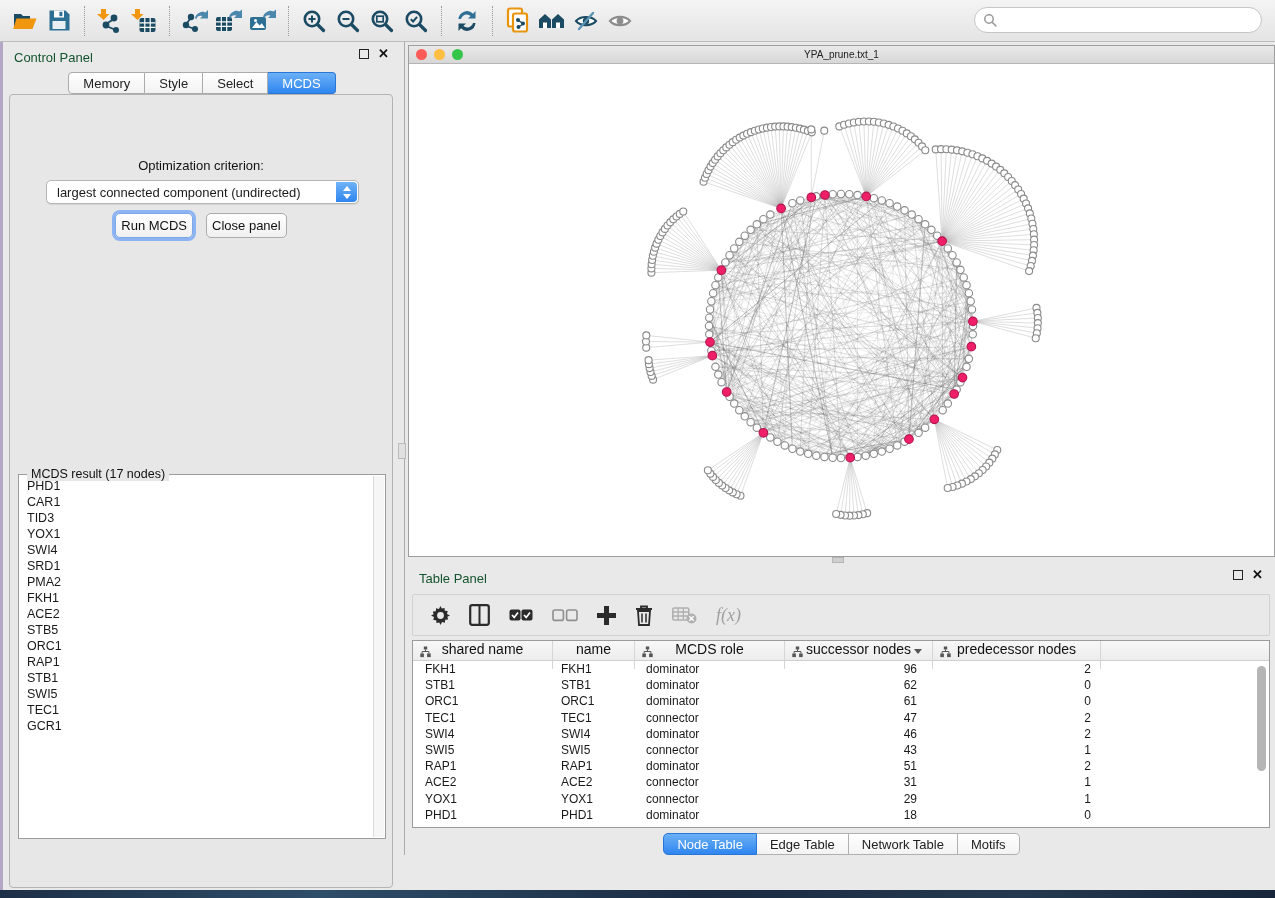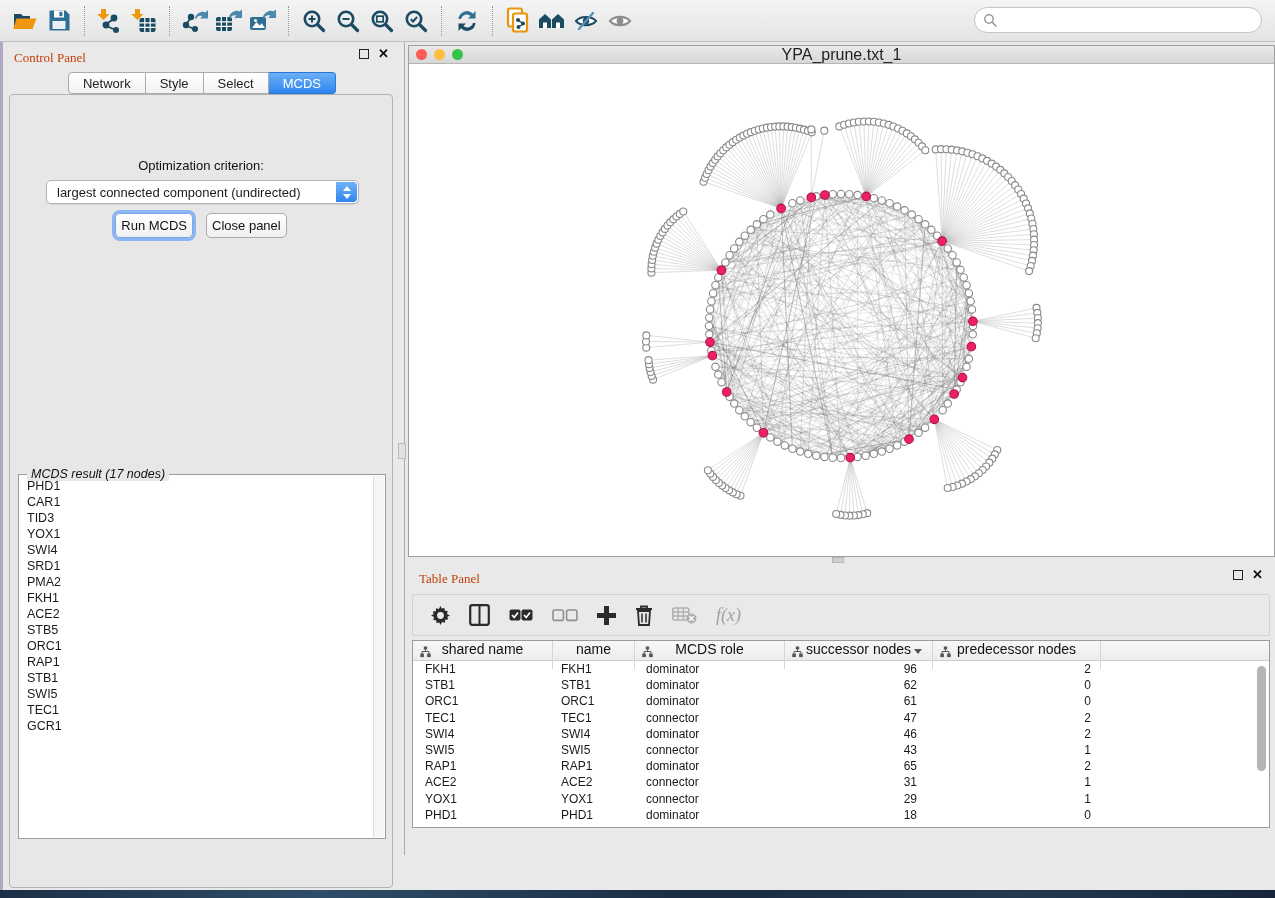--- a/index.html
+++ b/index.html
@@ -18,21 +18,21 @@
     border:1px solid #c6c6c6; border-radius:13px; display:flex; align-items:center; padding-left:8px; }
   .tsearch input { border:none; outline:none; flex:1; height:20px; font-size:12px; background:transparent; }
 
   
   #left-strip { position:absolute; left:0; top:42px; width:3px; height:848px; background:#b4a7c5; }
   #desktop-bottom { position:absolute; left:0; top:890px; width:1275px; height:8px;
     background:linear-gradient(90deg,#1d2f47,#2e4d68 25%,#1a2b42 55%,#24394f 80%,#16253a); }
 
   
   #control-panel { position:absolute; left:3px; top:42px; width:398px; height:813px; }
-  .panel-title { position:absolute; left:11px; top:8px; font-size:13px; color:#c2410c;font-family:Liberation Serif, serif; }
+  .panel-title { position:absolute; left:11px; top:8px; font-size:13px; color:#14532d; }
   .win-icons { position:absolute; right:12px; top:7px; display:flex; gap:9px; align-items:center; }
   .float-icon { width:10px; height:10px; border:1.6px solid #222; display:inline-block; }
   .close-icon { font-size:13px; font-weight:bold; color:#111; line-height:10px; cursor:pointer; }
 
   #cp-content { position:absolute; left:6px; top:52px; width:384px; height:794px;
     background:#e7e7e7; border:1px solid #b3b3b3; border-radius:4px; }
   #control-tabs { position:absolute; left:0; top:30px; width:100%; display:flex; justify-content:center; z-index:5; }
   .cp-tab { height:22px; padding:0 14px; font-size:13px; background:linear-gradient(#ffffff,#f2f2f2);
     border:1px solid #ababab; border-left-width:0; color:#222; cursor:pointer; }
   .cp-tab:first-child { border-left-width:1px; border-radius:4px 0 0 4px; }
@@ -50,21 +50,21 @@
   .chev-dn { width:0;height:0;border-left:4px solid transparent;border-right:4px solid transparent;border-top:5px solid #fff; }
 
   #cp-buttons { position:absolute; left:0; top:118px; width:100%; display:flex; justify-content:center; gap:13px; }
   .cp-btn { height:25px; padding:0 5px; font-size:13px; background:linear-gradient(#ffffff,#f0f0f0);
     border:1px solid #ababab; border-radius:5px; color:#111; cursor:pointer; }
   .cp-btn.focused { box-shadow:0 0 0 3px rgba(82,147,250,.6); border-color:#7aa8e8; }
 
   #mcds-group { position:absolute; left:8px; top:379px; width:368px; height:365px;
     border:1px solid #9c9c9c; background:#fff; }
   #mcds-legend { position:absolute; left:8px; top:-8px; background:#e7e7e7; padding:0 4px;
-    font-size:12.5px; color:#111;font-style:italic; }
+    font-size:12.5px; color:#111; }
   #mcds-list { position:absolute; left:1px; top:3px; right:13px; bottom:1px; overflow:hidden;
     font-size:12.5px; }
   .mcds-item { height:16px; line-height:16px; padding-left:7px; }
   #mcds-scroll { position:absolute; right:1px; top:1px; bottom:1px; width:11px; background:#f6f6f6;
     border-left:1px solid #ddd; }
 
   
   #v-splitter { position:absolute; left:401px; top:42px; width:7px; height:813px; cursor:col-resize; }
   #v-splitter .line { position:absolute; left:3px; top:0; width:1px; height:100%; background:#ababab; }
   #v-splitter .grip { position:absolute; left:-3px; top:401px; width:8px; height:16px;
@@ -73,21 +73,21 @@
   #h-splitter .grip { position:absolute; left:424px; top:0; width:12px; height:6px;
     background:#cfcfcf; border:1px solid #b5b5b5; }
 
   
   #network-window { position:absolute; left:408px; top:45px; width:867px; height:512px;
     border:1px solid #9e9e9e; background:#fff; }
   #net-titlebar { position:absolute; left:0; top:0; width:100%; height:18px;
     background:linear-gradient(#e9e9e9,#d7d7d7); border-bottom:1px solid #b5b5b5;
     display:flex; align-items:center; }
   .light { width:11px; height:11px; border-radius:50%; margin-left:7px; flex:0 0 auto; }
-  #net-title { position:absolute; left:0; width:100%; text-align:center; font-size:16px; color:#222; }
+  #net-title { position:absolute; left:0; width:100%; text-align:center; font-size:10px; color:#222; }
   #net-canvas { position:absolute; left:0; top:18px; width:865px; height:492px; background:#fff; }
 
   
   #table-panel { position:absolute; left:408px; top:563px; width:867px; height:292px; }
   #tp-toolbar { position:absolute; left:4px; top:31px; width:858px; height:42px;
     background:#e9e9e9; border:1px solid #d2d2d2; border-radius:2px;
     display:flex; align-items:center; gap:19px; padding-left:18px; }
   .tp-icon { display:flex; align-items:center; cursor:pointer; background:none; border:none; }
   .fx-label { font-family:"Liberation Serif", serif; font-style:italic; font-size:18px; color:#a0a0a0; }
 
@@ -272,21 +272,21 @@
 
   <div id="left-strip"></div>
 
   <aside id="control-panel">
     <span class="panel-title">Control Panel</span>
     <span class="win-icons">
       <span class="float-icon"></span>
       <span class="close-icon">✕</span>
     </span>
     <div id="control-tabs">
-        <button class="cp-tab">Network</button>
+        <button class="cp-tab">Memory</button>
         <button class="cp-tab">Style</button>
         <button class="cp-tab">Select</button>
         <button class="cp-tab active">MCDS</button>
       </div>
     <div id="cp-content">
       <div id="criterion-select">
         <span>largest connected component (undirected)</span>
         <span class="stepper">
             <span class="chev-up"></span>
             <span class="chev-dn"></span>
@@ -1391,21 +1391,21 @@
             <div class="td" style="width: 140px; padding-left: 12px;">SWI5</div>
             <div class="td" style="width: 82px; padding-left: 8px;">SWI5</div>
             <div class="td" style="width: 150px; padding-left: 11px;">connector</div>
             <div class="td num" style="width: 148px; padding-right: 16px;">43</div>
             <div class="td num" style="width: 168px; padding-right: 10px;">1</div>
           </div>
           <div class="tr">
             <div class="td" style="width: 140px; padding-left: 12px;">RAP1</div>
             <div class="td" style="width: 82px; padding-left: 8px;">RAP1</div>
             <div class="td" style="width: 150px; padding-left: 11px;">dominator</div>
-            <div class="td num" style="width: 148px; padding-right: 16px;">65</div>
+            <div class="td num" style="width: 148px; padding-right: 16px;">51</div>
             <div class="td num" style="width: 168px; padding-right: 10px;">2</div>
           </div>
           <div class="tr">
             <div class="td" style="width: 140px; padding-left: 12px;">ACE2</div>
             <div class="td" style="width: 82px; padding-left: 8px;">ACE2</div>
             <div class="td" style="width: 150px; padding-left: 11px;">connector</div>
             <div class="td num" style="width: 148px; padding-right: 16px;">31</div>
             <div class="td num" style="width: 168px; padding-right: 10px;">1</div>
           </div>
           <div class="tr">
@@ -1419,17 +1419,23 @@
             <div class="td" style="width: 140px; padding-left: 12px;">PHD1</div>
             <div class="td" style="width: 82px; padding-left: 8px;">PHD1</div>
             <div class="td" style="width: 150px; padding-left: 11px;">dominator</div>
             <div class="td num" style="width: 148px; padding-right: 16px;">18</div>
             <div class="td num" style="width: 168px; padding-right: 10px;">0</div>
           </div>
         </div>
       <div id="table-scroll-thumb"></div>
     </div>
 
+    <div id="table-tabs">
+        <button class="ft-tab active">Node Table</button>
+        <button class="ft-tab">Edge Table</button>
+        <button class="ft-tab">Network Table</button>
+        <button class="ft-tab">Motifs</button>
+      </div>
   </section>
 
 
   <div id="desktop-bottom"></div>
 </div>
 
 </body></html>

